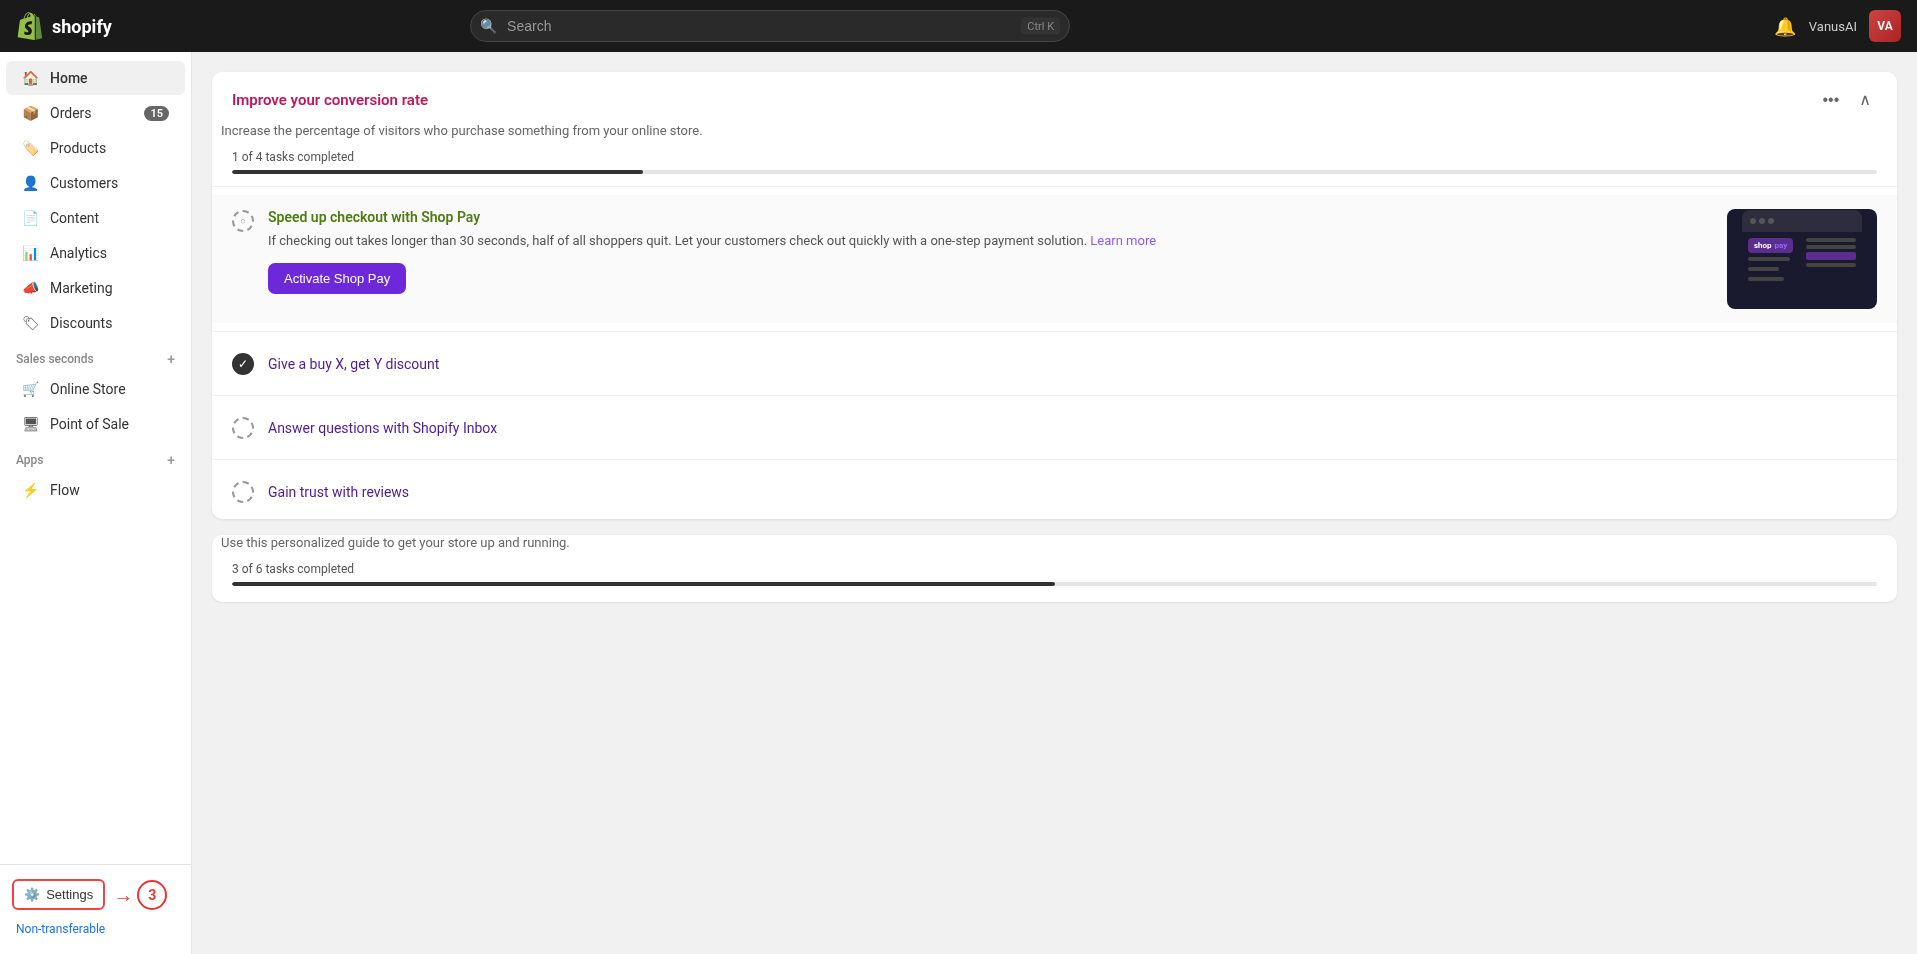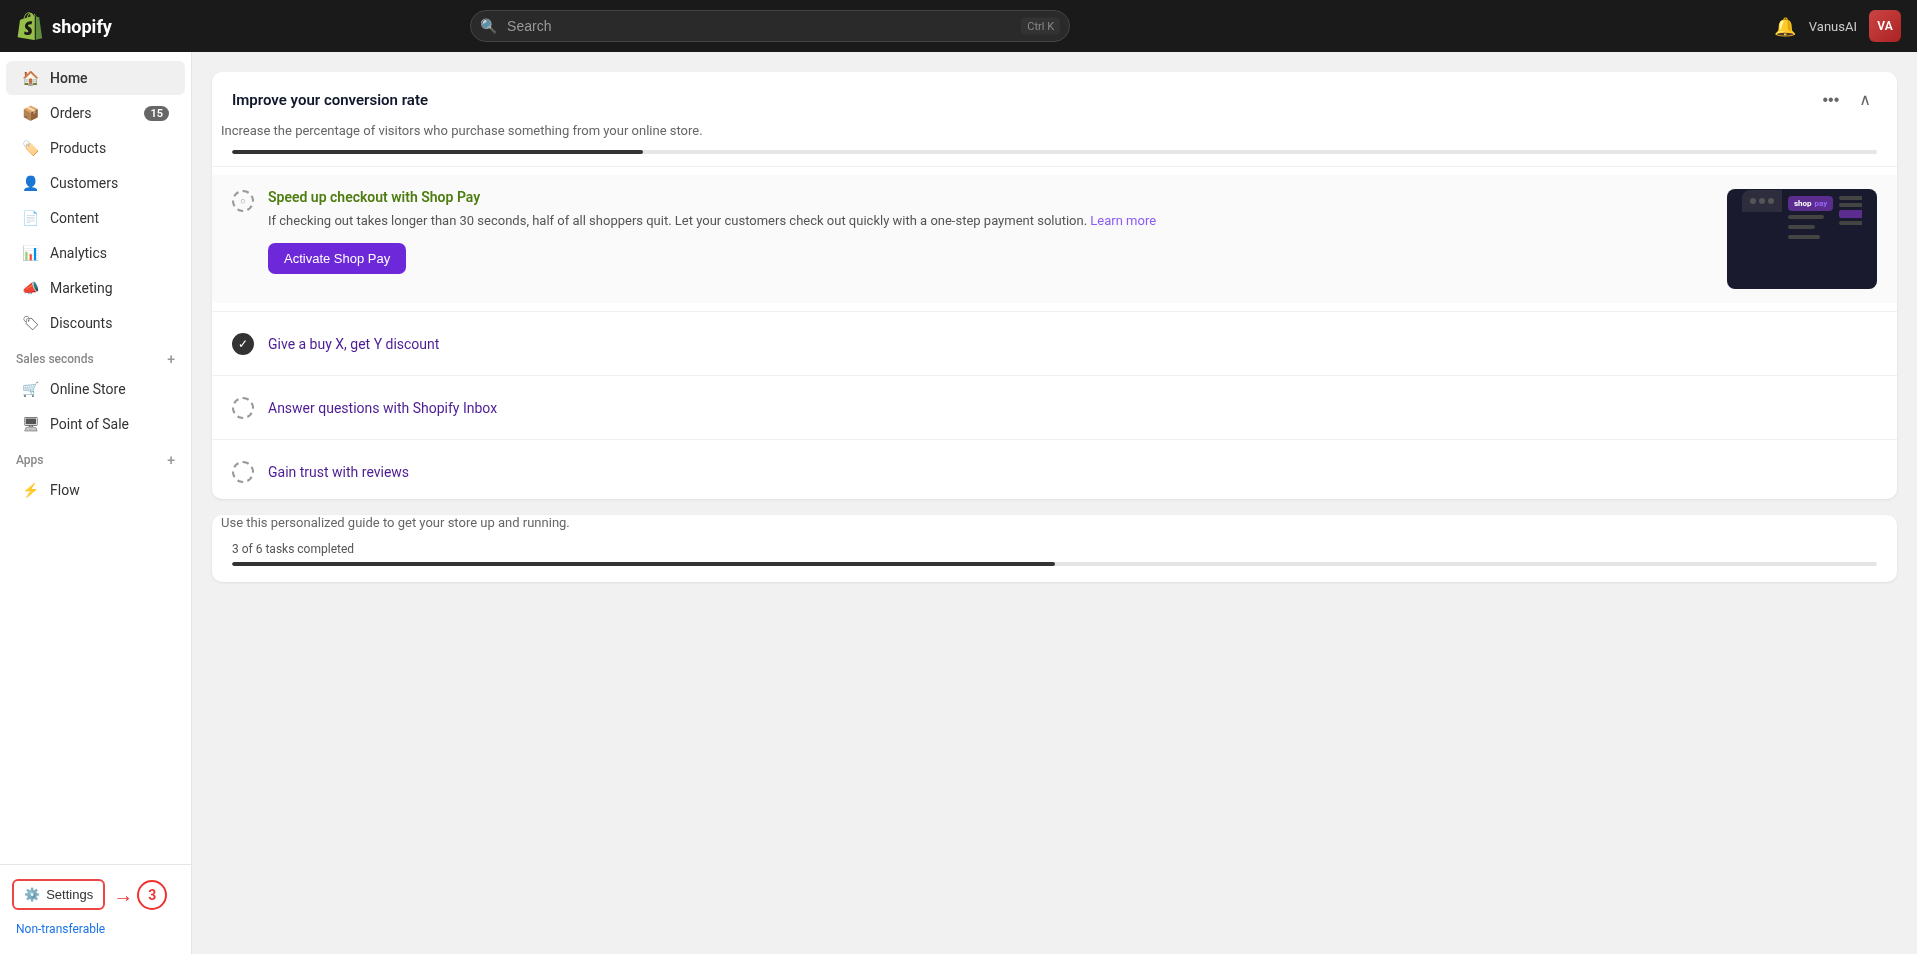--- a/index.html
+++ b/index.html
@@ -210,21 +210,21 @@
     }
     .card-header {
       display: flex;
       align-items: center;
       padding: 16px 20px 12px;
       gap: 8px;
     }
     .card-title {
       font-size: 15px;
       font-weight: 600;
-      color: #0f172a;
+      color: #be185d;
       flex: 1;
     }
     .card-actions {
       display: flex;
       align-items: center;
       gap: 8px;
     }
     .card-menu-btn {
       background: none;
       border: none;
@@ -339,21 +339,21 @@
 
     
     .shoppay-illustration {
       width: 120px;
       height: 98px;
       background: #1a1a2e;
       border-radius: 8px;
       position: relative;
       overflow: hidden;
       display: flex;
-      flex-direction: row;
+      flex-direction: column;
     }
     .shoppay-topbar-mock {
       background: #2d2d3e;
       height: 22px;
       display: flex;
       align-items: center;
       padding: 0 8px;
       gap: 4px;
     }
     .shoppay-topbar-dots {
@@ -522,20 +522,21 @@
     <div class="card">
       <div class="card-header">
         <span class="card-title">Improve your conversion rate</span>
         <div class="card-actions">
           <button class="card-menu-btn">•••</button>
           <button class="card-collapse-btn">∧</button>
         </div>
       </div>
       <div class="card-subtitle">Increase the percentage of visitors who purchase something from your online store.</div>
       <div class="progress-bar-wrap">
+        <div class="progress-label">1 of 4 tasks completed</div>
         <div class="progress-track">
           <div class="progress-fill" style="width: 25%"></div>
         </div>
       </div>
       <div class="card-divider"></div>
 
       <div class="task-item active-task">
         <div class="task-check dashed">
           <span style="font-size:9px;color:#999">○</span>
         </div>

